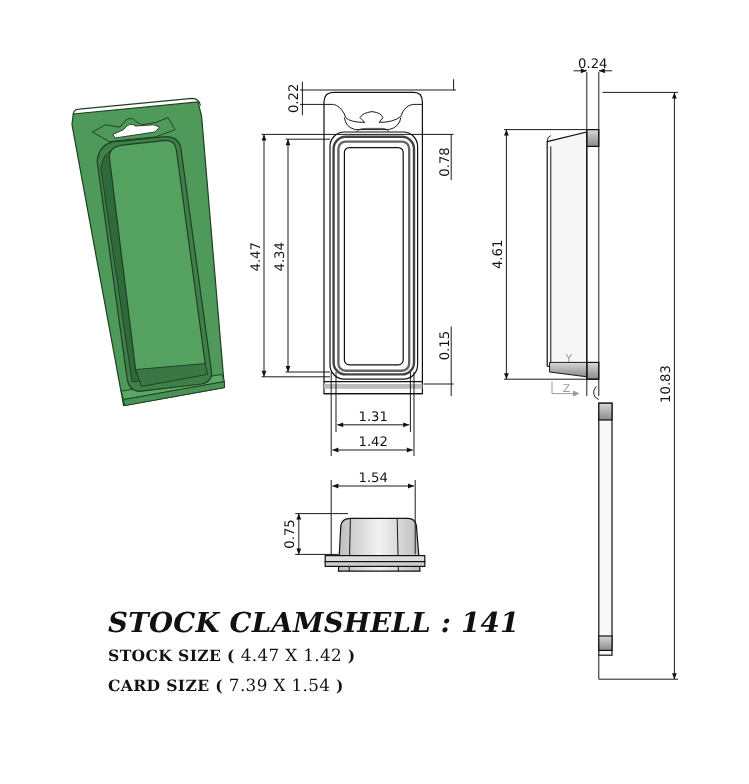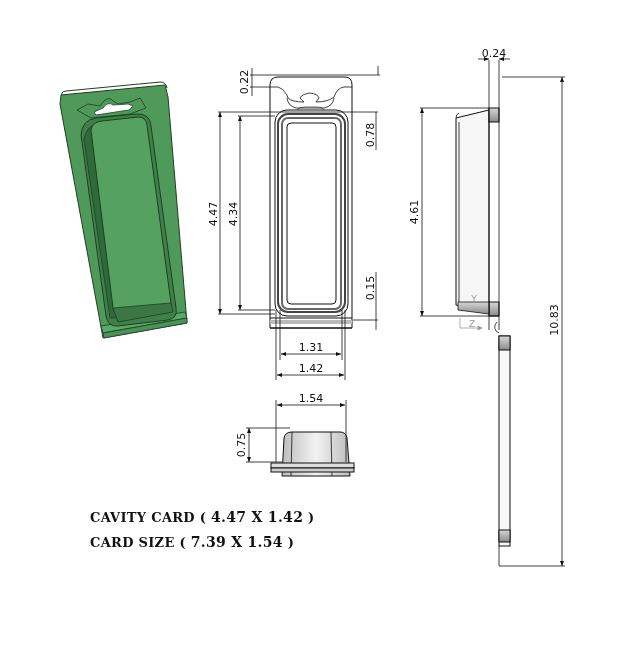--- a/index.html
+++ b/index.html
@@ -2,21 +2,21 @@
 <html><head>
   <meta charset="utf-8">
   <style>
     html, body { margin: 0; padding: 0; background: #ffffff; }
     body { width: 624px; height: 653px; position: relative; overflow: hidden; }
     #drawing { position: absolute; left: 0; top: 0; width: 624px; height: 653px; }
     .dim { font-family: "DejaVu Sans", sans-serif; font-size: 11px; fill: #111; }
     .title-block { position: absolute; left: 90px; top: 505px; font-family: "DejaVu Serif", serif; color: #111; }
     .title { font-size: 23px; font-weight: bold; font-style: italic; letter-spacing: 0.2px; line-height: 30px; }
     .spec { font-size: 13px; font-weight: bold; line-height: 24px; letter-spacing: 0.3px; }
-    .spec .val { font-weight: bold; font-size: 14px; }
+    .spec .val { font-weight: normal; font-size: 14px; }
   </style>
 </head>
 <body>
 
 <svg id="drawing" viewBox="0 0 624 653" xmlns="http://www.w3.org/2000/svg">
   <defs>
     <linearGradient id="gGrey" x1="0" y1="0" x2="0" y2="1">
       <stop offset="0" stop-color="#d8d8d8"></stop>
       <stop offset="1" stop-color="#8a8a8a"></stop>
     </linearGradient>
@@ -173,22 +173,23 @@
   </g>
   <text x="474" y="302" font-family="DejaVu Sans, sans-serif" font-size="9" fill="#999" text-anchor="middle">Y</text>
   <text x="472" y="327" font-family="DejaVu Sans, sans-serif" font-size="9" fill="#999" text-anchor="middle">Z</text>
 
   <text class="dim" x="494" y="57" text-anchor="middle">0.24</text>
   <text class="dim" transform="translate(418,212) rotate(-90)" text-anchor="middle">4.61</text>
   <text class="dim" transform="translate(558,320) rotate(-90)" text-anchor="middle">10.83</text>
 </svg>
 
 <div class="title-block">
+  <div class="title">STOCK CLAMSHELL : 141</div>
   <div class="spec">
-    <span>CAVITY CARD (</span>
+    <span>STOCK SIZE (</span>
     <span class="val">4.47 X 1.42</span>
     <span>)</span>
   </div>
   <div class="spec">
     <span>CARD SIZE (</span>
     <span class="val">7.39 X 1.54</span>
     <span>)</span>
   </div>
 </div>
 

